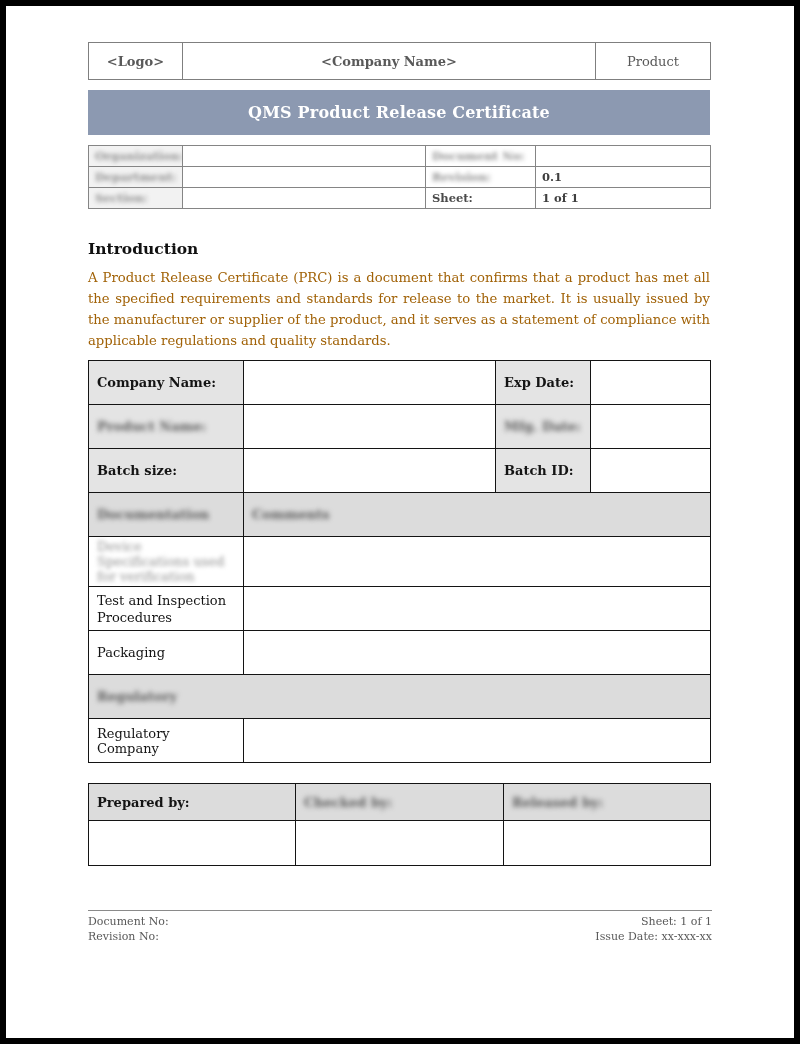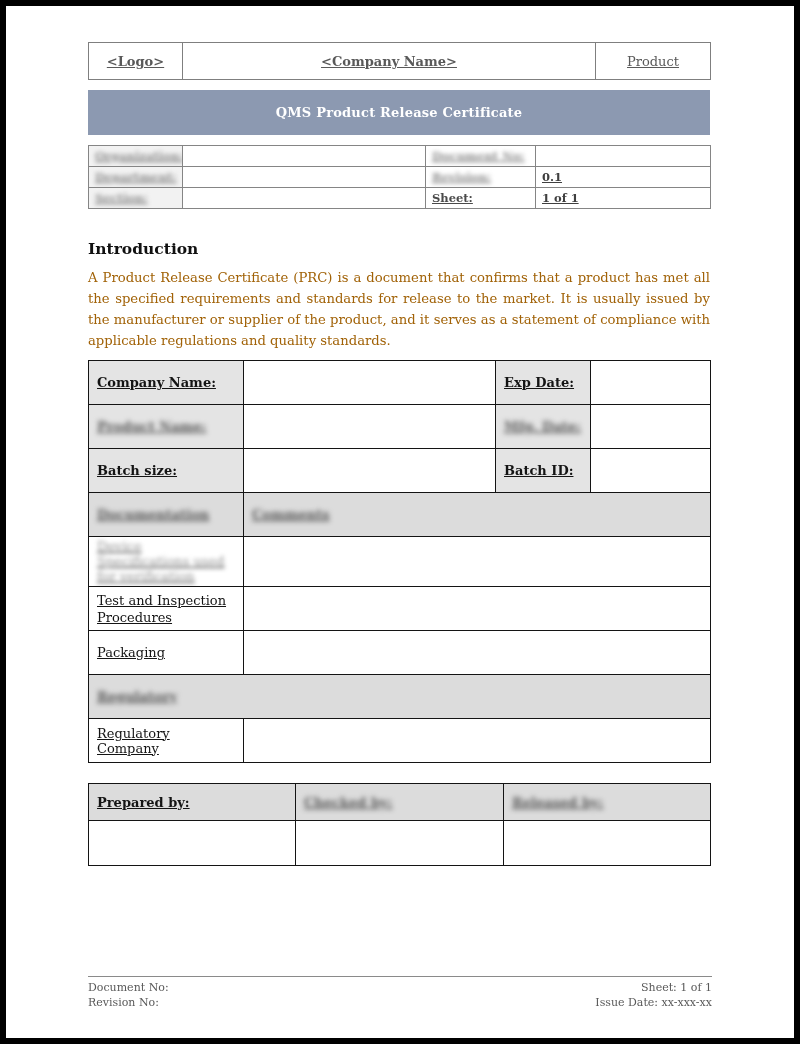--- a/index.html
+++ b/index.html
@@ -7,35 +7,35 @@
     width:800px;height:1044px;background:#000;overflow:hidden;
     font-family:"DejaVu Serif","Liberation Serif",serif;
   }
   .page{
     position:absolute;left:6px;top:6px;width:788px;height:1032px;
     background:#fff;
   }
   .content{position:relative;margin:0 78px 0 82px;width:622px;}
 
   table{border-collapse:collapse;table-layout:fixed;width:622px;}
-  td{overflow:hidden;text-decoration:underline;}
+  td{overflow:hidden;}
 
   
   .hdr-table{margin-top:36px;}
   .hdr-table td{
     border:1px solid #7f7f7f;height:34px;text-align:center;vertical-align:middle;
     color:#595959;font-size:13px;
   }
   .hdr-table .b{font-weight:bold;}
 
   
   .title-bar{
     margin-top:10px;height:45px;background:#8C99B1;
     display:flex;align-items:center;justify-content:center;
-    color:#fff;font-size:13px;font-weight:bold;letter-spacing:.2px;
+    color:#fff;font-size:16px;font-weight:bold;letter-spacing:.2px;
   }
 
   
   .meta-table{margin-top:10px;}
   .meta-table td{
     border:1px solid #858585;height:20px;vertical-align:middle;
     font-size:11.5px;font-weight:bold;color:#4a4a4a;padding:0 6px;
   }
   .meta-table td.lab{background:#f2f2f2;}
   .meta-table td.val{color:#3f3f3f;}
@@ -62,21 +62,21 @@
   .sign-table{margin-top:20px;}
   .sign-table td{
     border:1.5px solid #141414;vertical-align:middle;padding:2px 8px;
     font-size:13px;color:#141414;
   }
   .sign-table .hrow td{background:#dcdcdc;font-weight:bold;height:32px;}
   .sign-table .drow td{height:40px;background:#fff;}
 
   
   .footer{
-    position:absolute;left:82px;top:970px;width:624px;
+    position:absolute;left:82px;top:904px;width:624px;
     border-top:1px solid #8a8a8a;padding-top:3px;
     display:flex;justify-content:space-between;
     font-size:11px;color:#595959;line-height:15px;
   }
   .footer .right{text-align:right;}
 
   
   .blur-d{filter:blur(2.4px);color:#5a5a5a;}
   .blur-l{filter:blur(2.2px);color:#8f8f8f;}
 </style>

